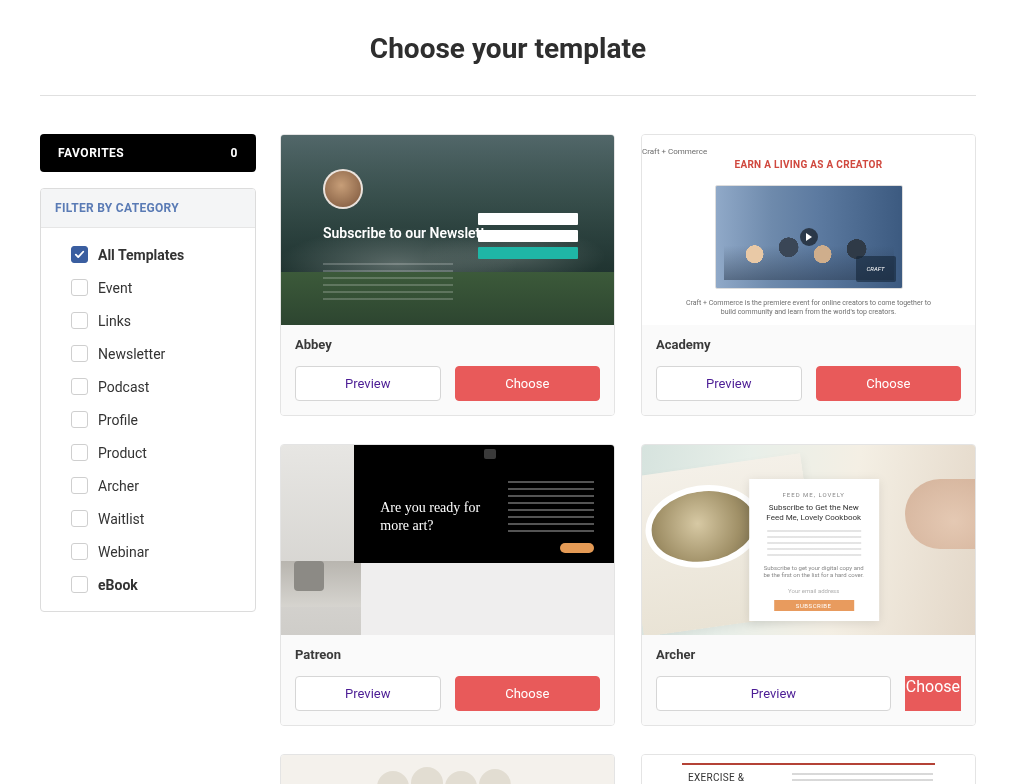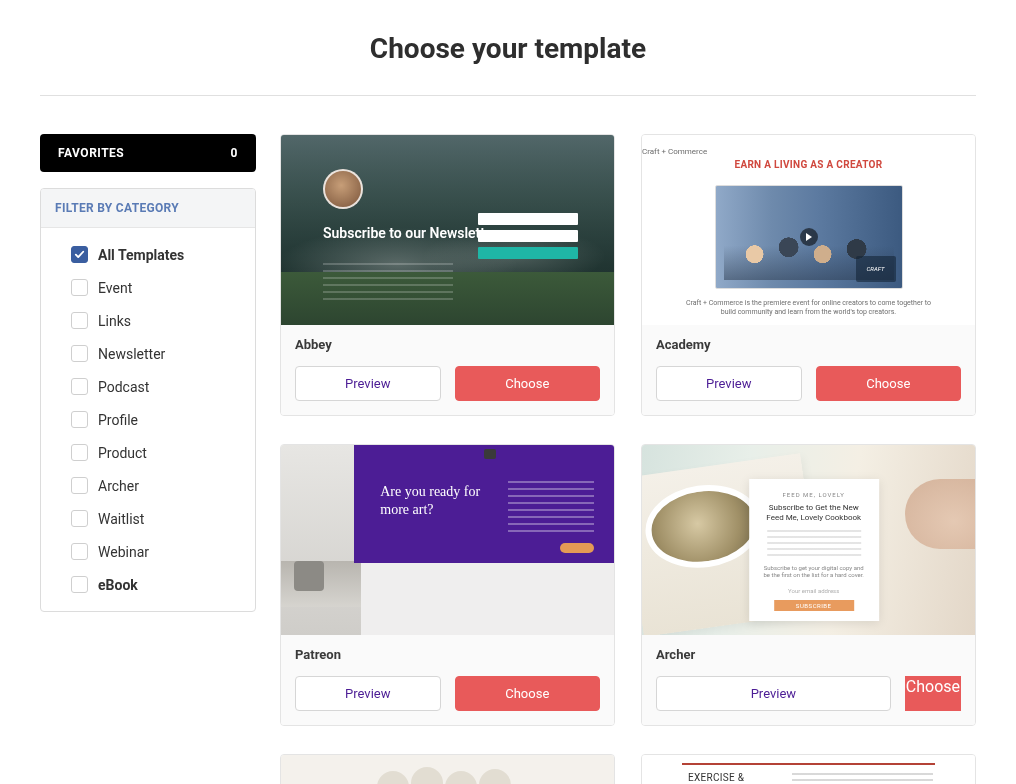--- a/index.html
+++ b/index.html
@@ -234,22 +234,22 @@
   }
   .alb-desk {
     position:absolute; left:0; bottom:28px; width:24%; height:46px;
     background: linear-gradient(#b8b5af,#d6d4cf);
   }
   .alb-chair {
     position:absolute; left:4%; bottom:44px; width:30px; height:30px; border-radius:4px;
     background:#8c8a85;
   }
   .alb-hero {
-    position:absolute; left:22%; right:0; top:0; height:118px; background:#4c1d95;
-    padding:38px 20px 0 26px; color:#fff;
+    position:absolute; left:22%; right:0; top:0; height:118px; background:#000000;
+    padding:54px 20px 0 26px; color:#fff;
   }
   .alb-play-dot {
     position:absolute; left:50%; top:4px; width:12px; height:10px; border-radius:2px;
     background:#3a3a3a;
   }
   .alb-head { font-size:14px; font-weight:500; line-height:1.25; font-family: Georgia, serif; max-width:110px; }
   .alb-para {
     position:absolute; right:20px; top:36px; width:86px; height:56px;
     background: repeating-linear-gradient(180deg, rgba(255,255,255,.6) 0 2px, transparent 2px 7px);
     opacity:.55;

